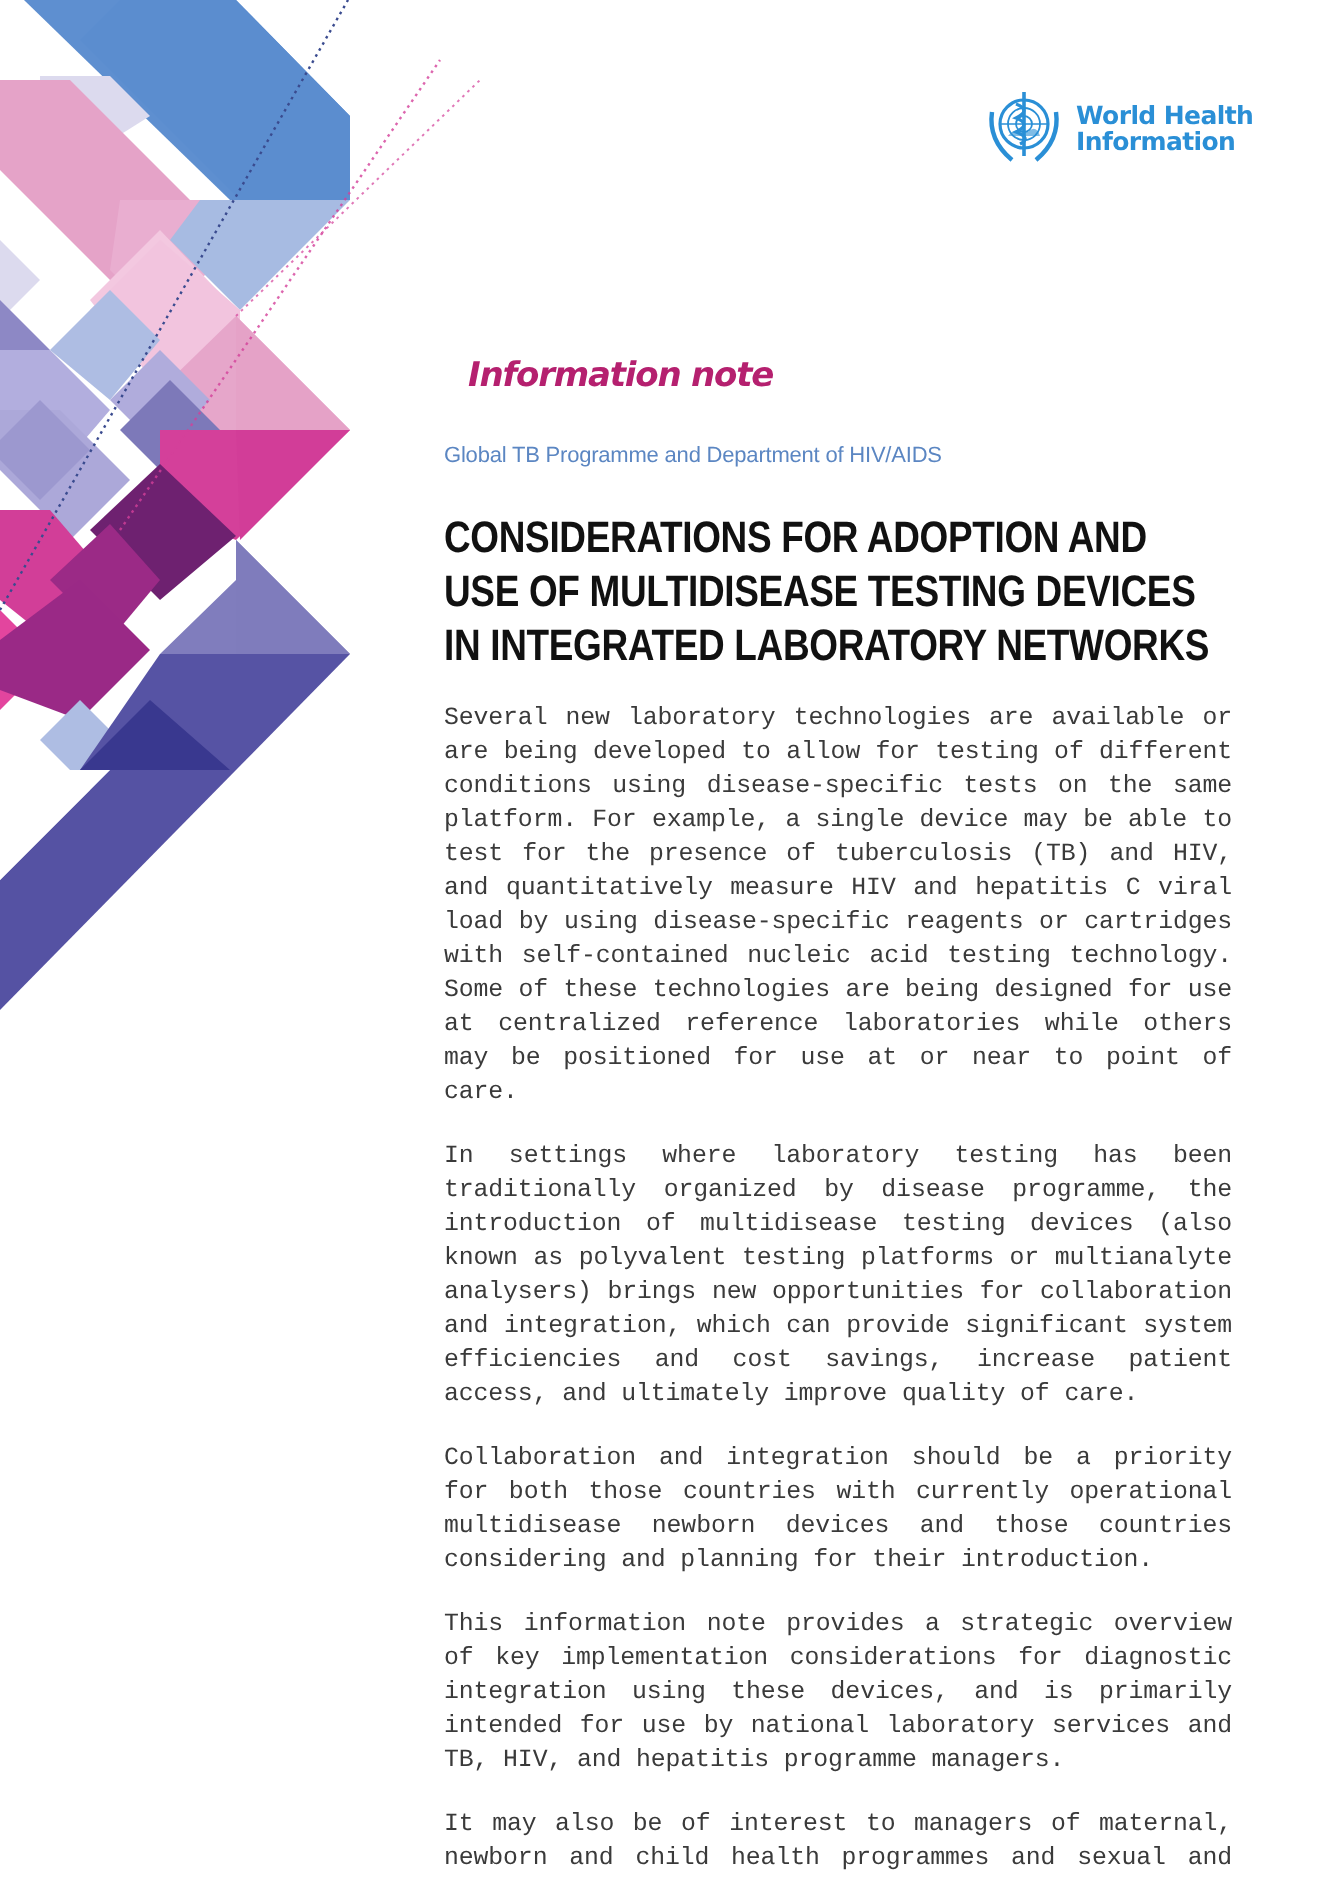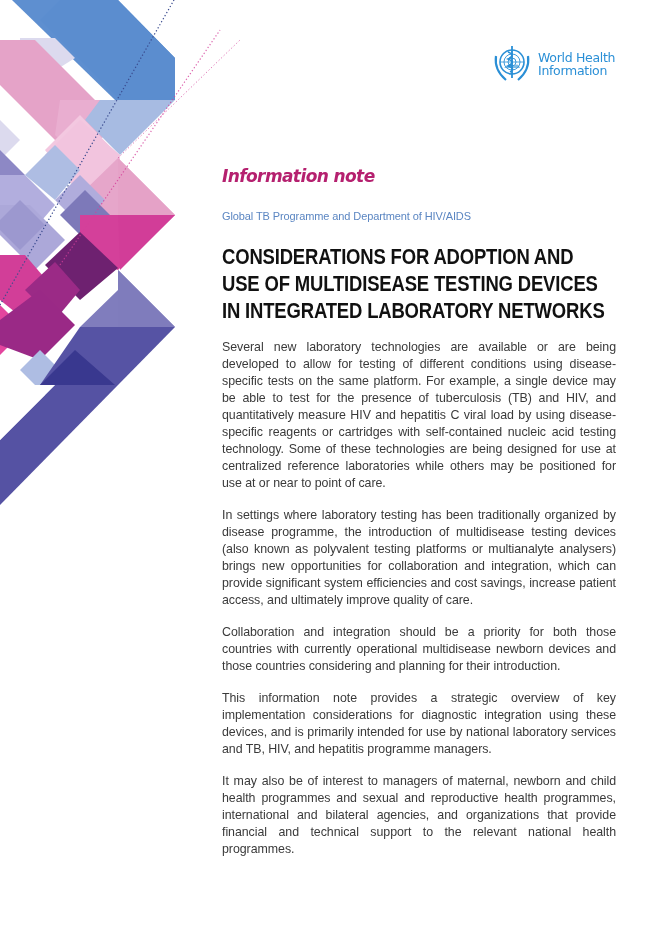--- a/index.html
+++ b/index.html
@@ -29,39 +29,39 @@
       align-items: center;
       gap: 4px;
     }
     .logo-emblem {
       width: 44px;
       height: 44px;
     }
     .logo-text {
       color: #2a8fd6;
       font-family: "DejaVu Sans", sans-serif;
-      font-weight: normal;
+      font-weight: bold;
       font-size: 12.5px;
       line-height: 13px;
       letter-spacing: -0.3px;
     }
     .content {
       position: absolute;
       left: 222px;
       top: 164px;
       width: 394px;
     }
     .note-label {
       color: #b5206f;
       font-family: "DejaVu Sans", sans-serif;
       font-weight: bold;
       font-style: italic;
       font-size: 17px;
       letter-spacing: -0.6px;
-      margin: 0;
+      margin: 12px;
       line-height: 24px;
     }
     .subtitle {
       color: #5b86c2;
       font-size: 11px;
       margin: 18px 0 0 0;
       line-height: 20px;
       letter-spacing: -0.1px;
     }
     .title {
@@ -83,20 +83,21 @@
       margin: 47px 0 0 0;
       line-height: 24px;
     }
     .para {
       color: #3a3a3a;
       font-size: 12.4px;
       line-height: 17px;
       text-align: justify;
       margin: 15px 0 0 0;
       letter-spacing: -0.05px;
+      font-family: Liberation Mono, monospace;
     }
     .para.first {
       margin-top: 15px;
     }
   </style>
 </head>
 <body>
 
 <svg class="decor" viewBox="0 0 240 520" xmlns="http://www.w3.org/2000/svg">
 

